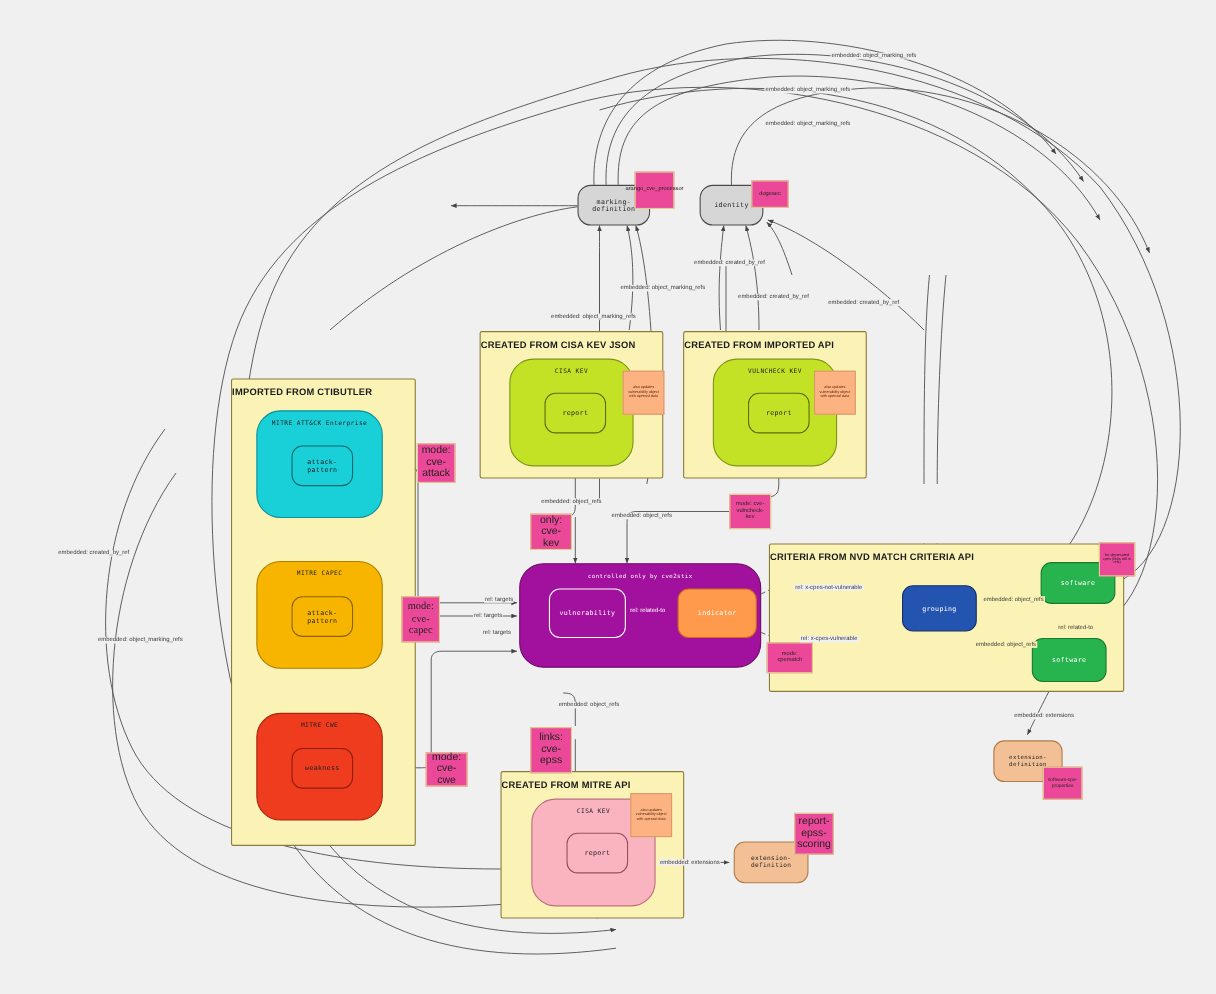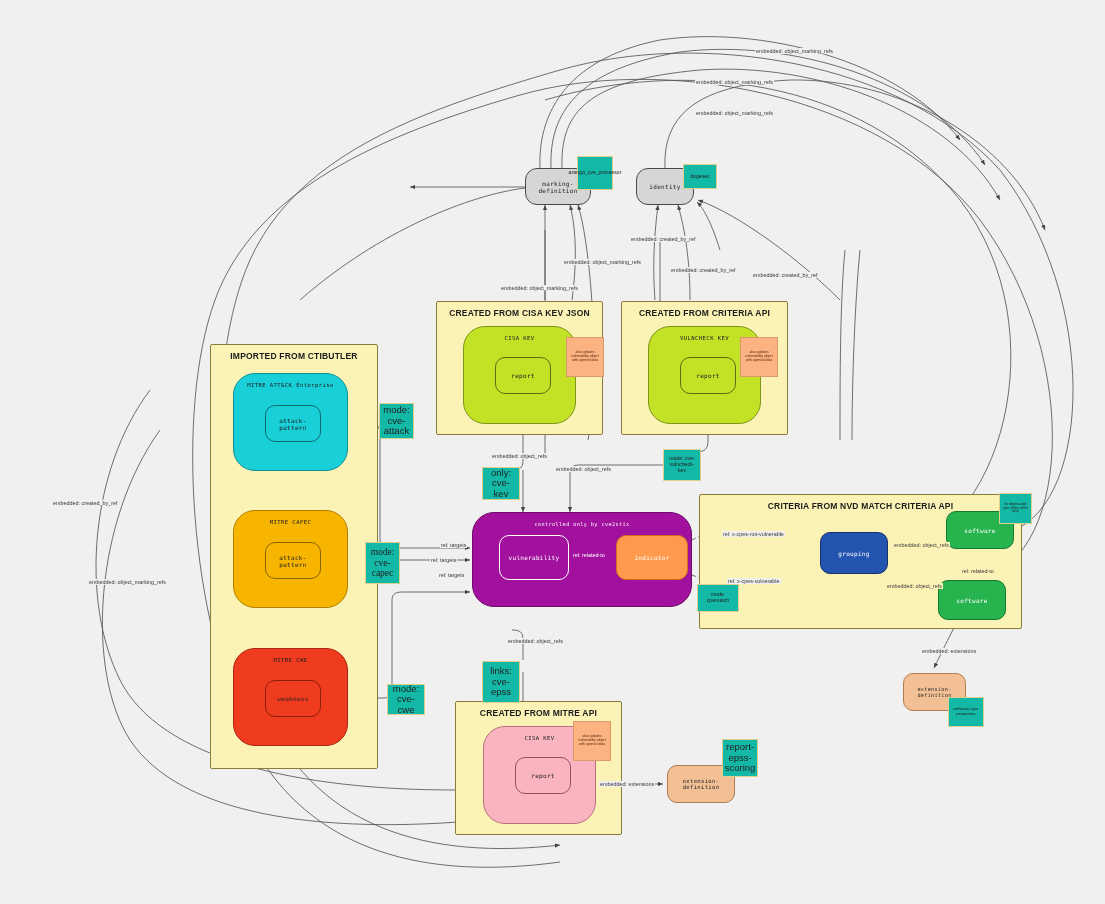--- a/index.html
+++ b/index.html
@@ -4,26 +4,26 @@
 <style>
   html,body{margin:0;padding:0;background:#f0f0f0;}
   body{width:1105px;height:904px;position:relative;overflow:hidden;
        font-family:"Liberation Sans",sans-serif;color:#222;}
   #canvas{position:absolute;inset:0;}
   svg.edges{position:absolute;left:0;top:0;width:1105px;height:904px;pointer-events:none;}
   .node{position:absolute;box-sizing:border-box;display:flex;align-items:center;justify-content:center;text-align:center;}
   .mono{font-family:"DejaVu Sans Mono","Liberation Mono",monospace;}
   
   .group{border:1.4px solid #8a7c3a;background:#fbf3b6;border-radius:2px;}
-  .group-title{position:absolute;left:0;right:0;top:6px;text-align:center;
+  .group-title{position:absolute;left:0;right:0;top:6px;text-align:left;
      font-size:8.5px;font-weight:bold;letter-spacing:.2px;color:#1b1b1b;}
   .rrect{border-radius:22px;border:1.6px solid;}
   .inner{border-radius:10px;border:1.4px solid;}
   .lbl-top{position:absolute;left:0;right:0;top:8px;text-align:center;font-size:5.6px;letter-spacing:.4px;}
-  .note{position:absolute;background:#14b8a6;border:1px solid #ded08a;
+  .note{position:absolute;background:#ec4899;border:1px solid #ded08a;
         display:flex;align-items:center;justify-content:center;text-align:center;
         line-height:1.12;color:#222;box-sizing:border-box;padding:2px;}
   .note.big{font-size:9.5px;}
   .note.sm{font-size:5.2px;}
   .note.xs{font-size:3.4px;line-height:1.15;}
   .note.orange{background:#fcb281;border-color:#d99a6c;color:#5a2b10;}
   .elabel{position:absolute;font-size:5.4px;color:#3a3a3a;white-space:nowrap;
           background:#f0f0f0;padding:0 1px;}
   .elabel.on-purple{background:transparent;color:#fff;}
   .nodetext{font-size:6px;letter-spacing:.3px;}
@@ -105,21 +105,21 @@
     </g>
   </svg>
 
   <div class="node group" style="left:210px;top:344px;width:168px;height:425px;">
     <div class="group-title">IMPORTED FROM CTIBUTLER</div>
   </div>
   <div class="node group" style="left:436px;top:301px;width:167px;height:134px;">
     <div class="group-title">CREATED FROM CISA KEV JSON</div>
   </div>
   <div class="node group" style="left:621px;top:301px;width:167px;height:134px;">
-    <div class="group-title">CREATED FROM CRITERIA API</div>
+    <div class="group-title">CREATED FROM IMPORTED API</div>
   </div>
   <div class="node group" style="left:699px;top:494px;width:323px;height:135px;">
     <div class="group-title">CRITERIA FROM NVD MATCH CRITERIA API</div>
   </div>
   <div class="node group" style="left:455px;top:701px;width:167px;height:134px;">
     <div class="group-title">CREATED FROM MITRE API</div>
   </div>
 
   <div class="node rrect" style="left:233px;top:373px;width:115px;height:98px;background:#19cfd8;border-color:#0f8f96;">
     <div class="lbl-top mono">MITRE ATT&amp;CK Enterprise</div>

